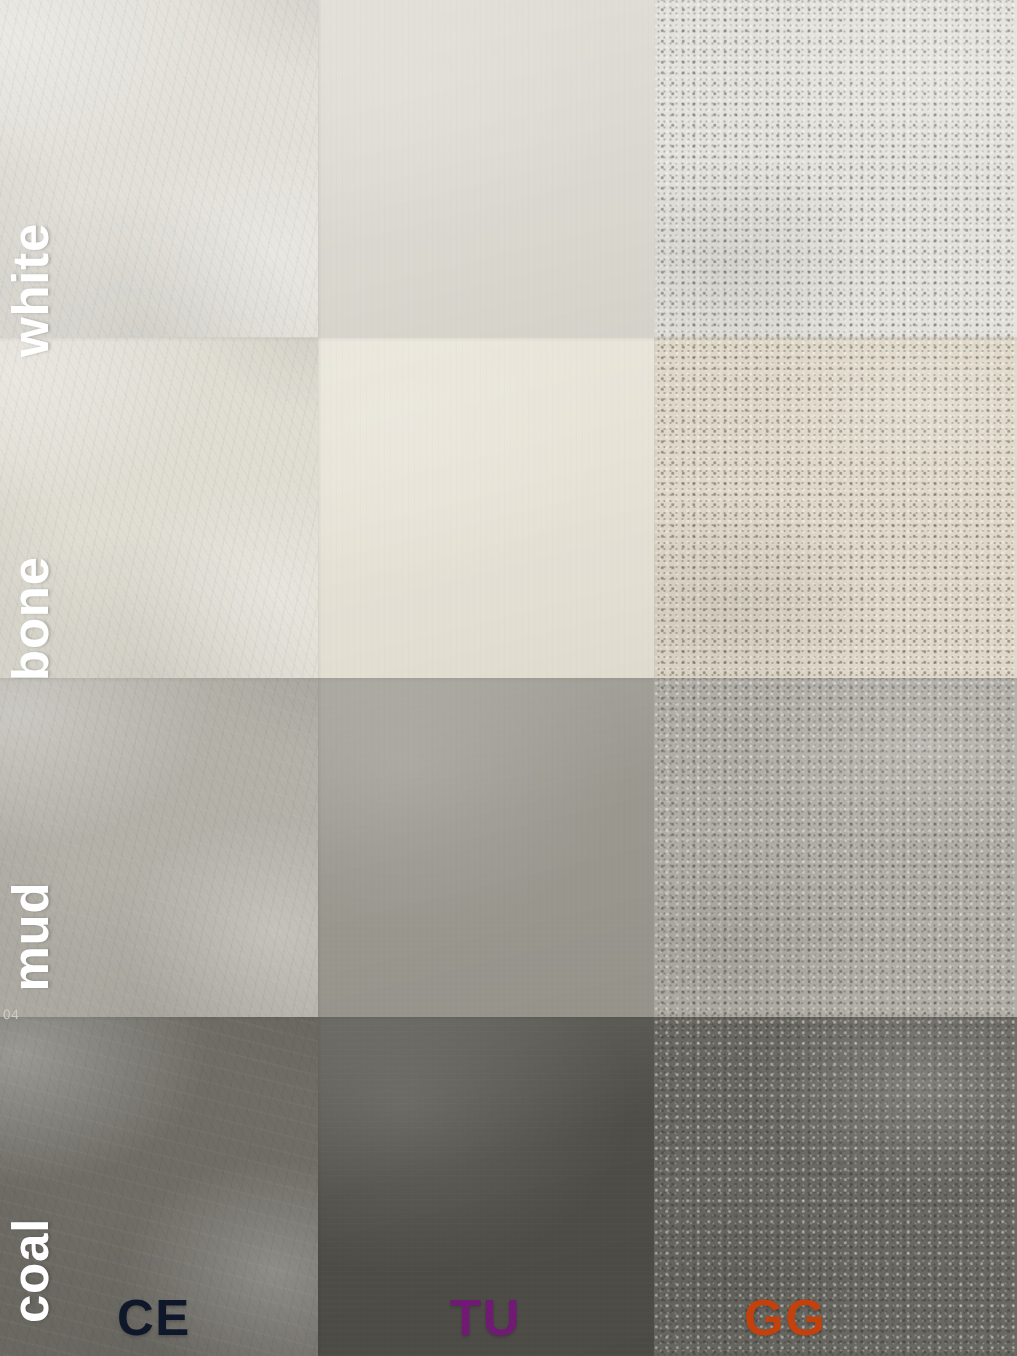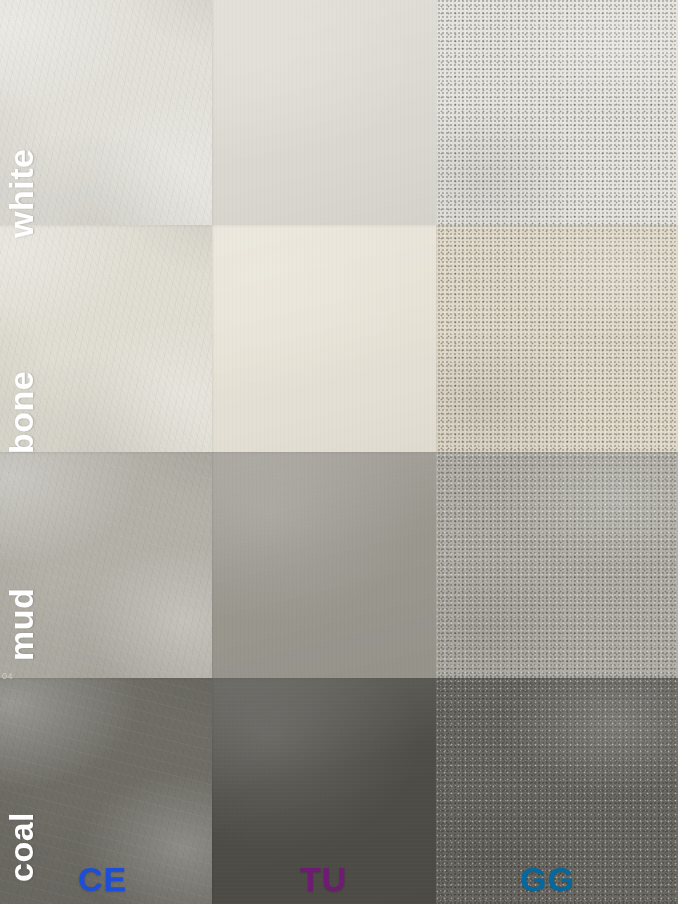--- a/index.html
+++ b/index.html
@@ -183,19 +183,19 @@
   <div class="seam-v" style="left:436px"></div>
   <div class="seam-h" style="top:225px"></div>
   <div class="seam-h" style="top:452px"></div>
   <div class="seam-h" style="top:678px"></div>
 
   <div class="row-label" style="top: 149px; color: rgb(255, 255, 255); transform: rotate(-90deg) translate(-89px, 0px); transform-origin: left top; left: 4px;">white</div>
   <div class="row-label" style="top: 371px; color: rgb(255, 255, 255); transform: rotate(-90deg) translate(-83px, 0px); transform-origin: left top; left: 4px;">bone</div>
   <div class="row-label" style="top: 588px; color: rgb(255, 255, 255); transform: rotate(-90deg) translate(-73px, 0px); transform-origin: left top; left: 4px;">mud</div>
   <div class="row-label" style="top: 812px; color: rgb(255, 255, 255); transform: rotate(-90deg) translate(-70px, 0px); transform-origin: left top; left: 4px;">coal</div>
 
-  <div class="col-label" style="left: 78px; color: #1d4ed8;">CE</div>
+  <div class="col-label" style="left: 78px; color: #0f172a;">CE</div>
   <div class="col-label" style="left: 300px; color: #701a75;">TU</div>
-  <div class="col-label" style="left: 520px; color: #0369a1;">GG</div>
+  <div class="col-label" style="left: 496px; color: #c2410c;">GG</div>
 
   <div class="page-num">04</div>
 
 </div>
 
 </body></html>

